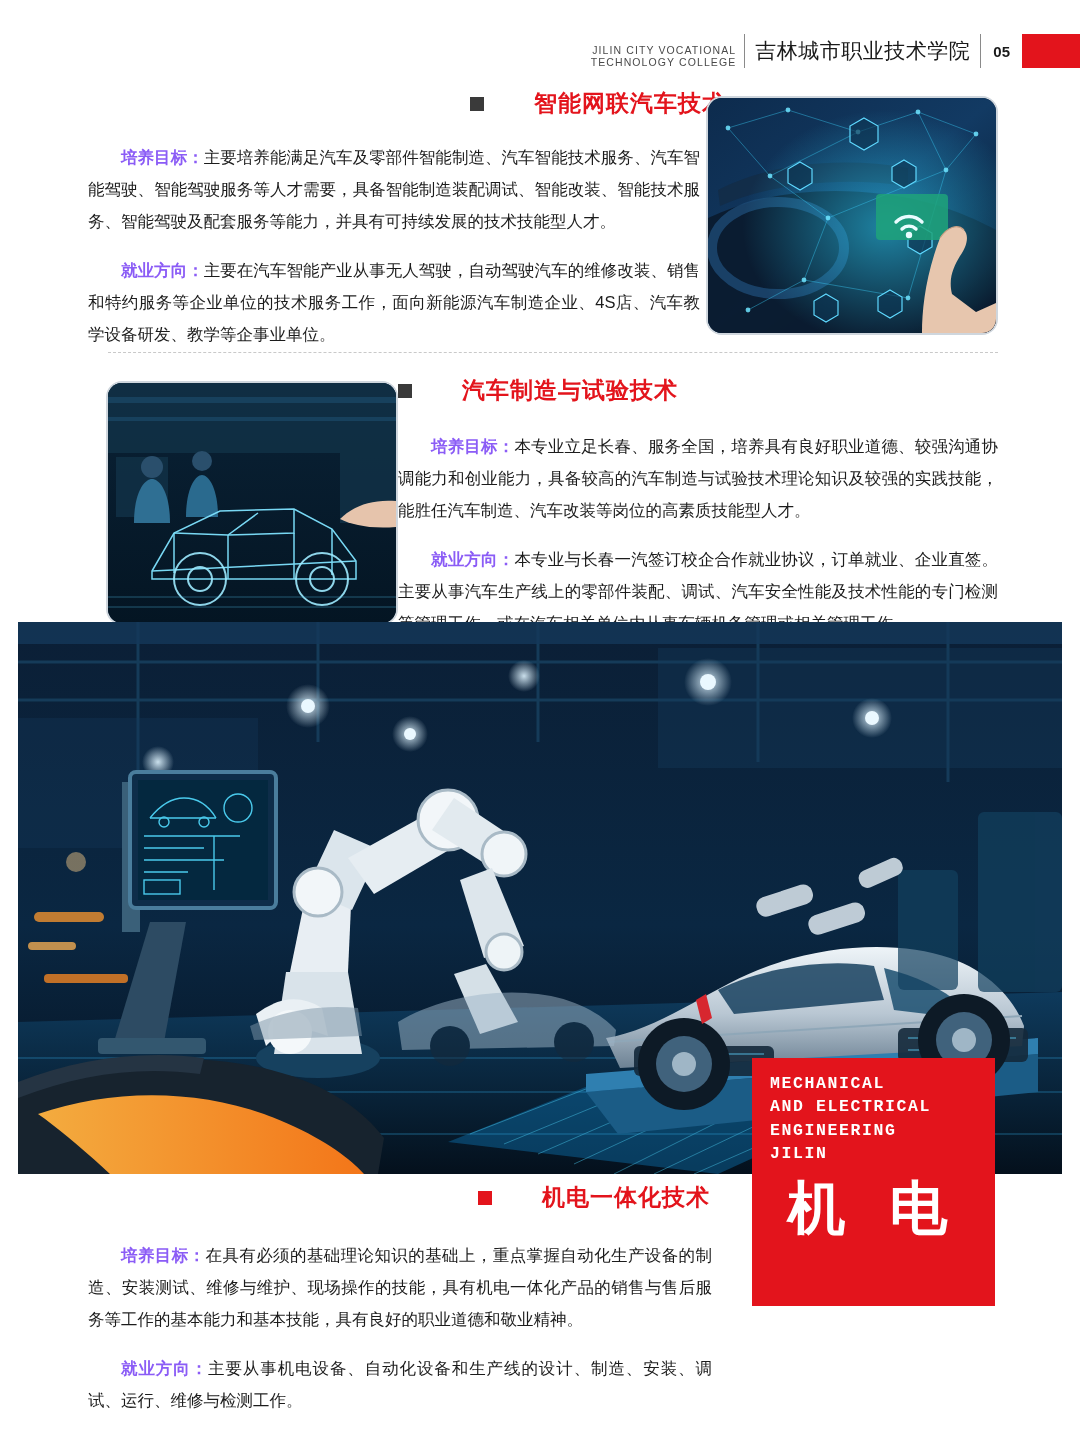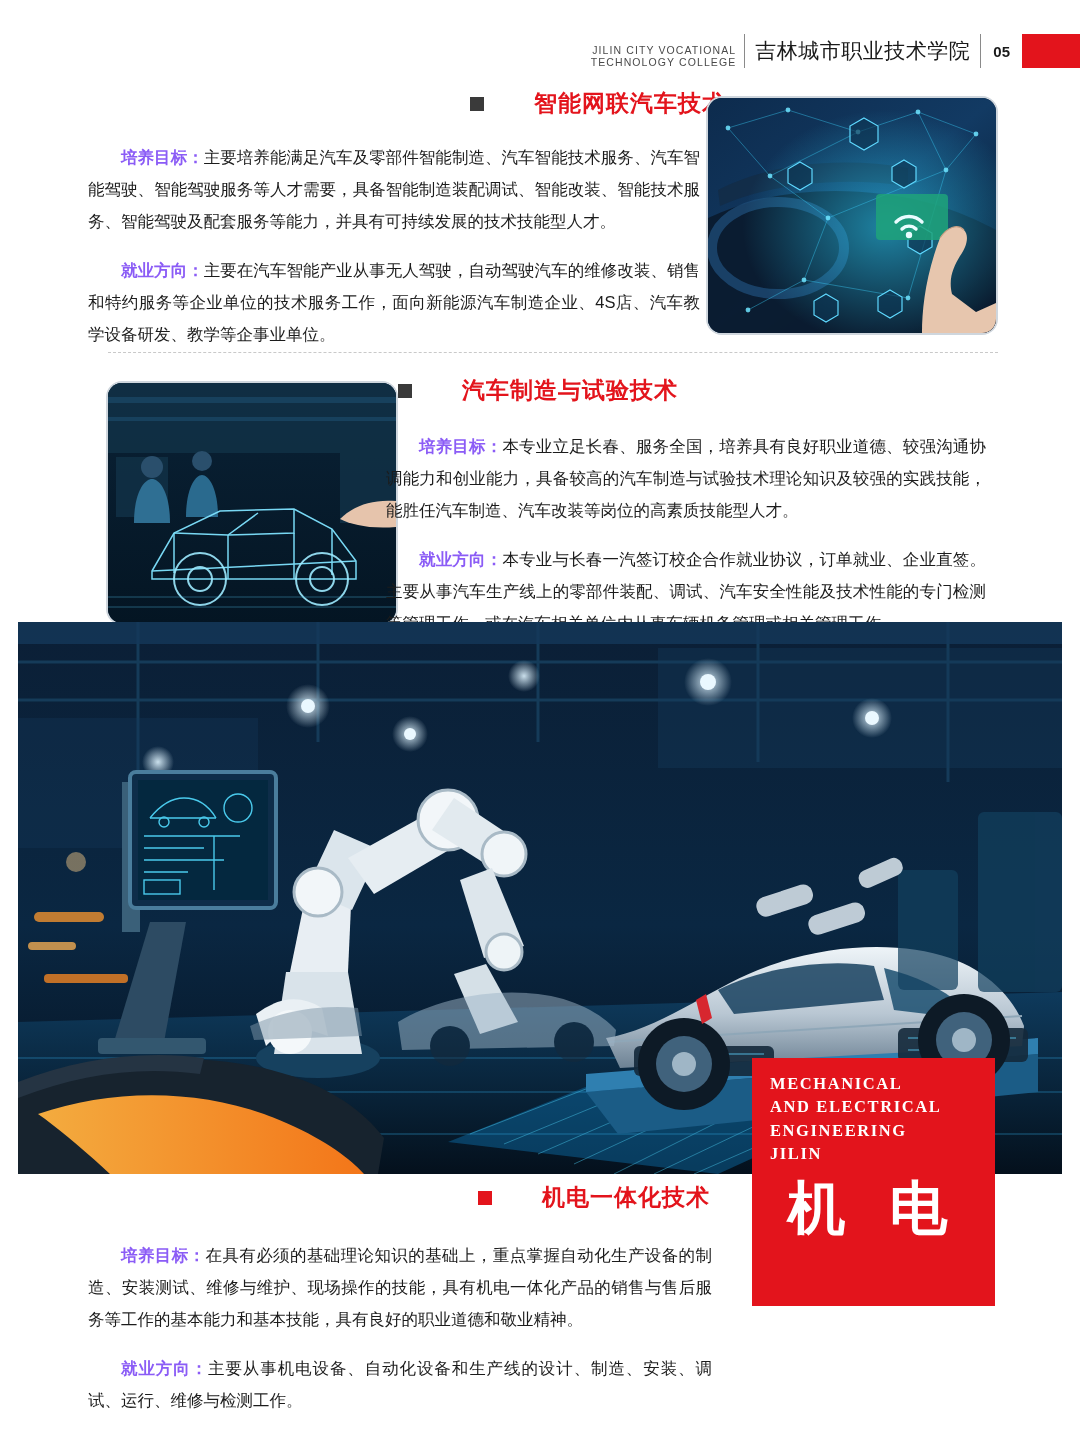--- a/index.html
+++ b/index.html
@@ -161,21 +161,21 @@
     border: 2px solid #cfd6dd;
     background: #07263f;
   }
   #sec2 .title {
     position: absolute;
     left: 310px;
     top: 0;
   }
   #sec2 .body {
     position: absolute;
-    left: 298px;
+    left: 310px;
     top: 38px;
     width: 600px;
   }
 
   
   #hero {
     position: absolute;
     left: 18px;
     top: 622px;
     width: 1044px;
@@ -195,21 +195,21 @@
     background: #e3141c;
     color: #ffffff;
     padding: 14px 16px 10px 18px;
     box-sizing: border-box;
   }
   #badge .en {
     font-size: 16.5px;
     font-weight: bold;
     letter-spacing: 1.6px;
     line-height: 1.42;
-    font-family: Liberation Serif, serif;
+    font-family: Liberation Mono, monospace;
   }
   #badge .cn1 {
     margin-top: 8px;
     font-size: 58px;
     font-weight: bold;
     letter-spacing: 14px;
     text-align: center;
     line-height: 1.18;
   }
   #badge .cn2 {

